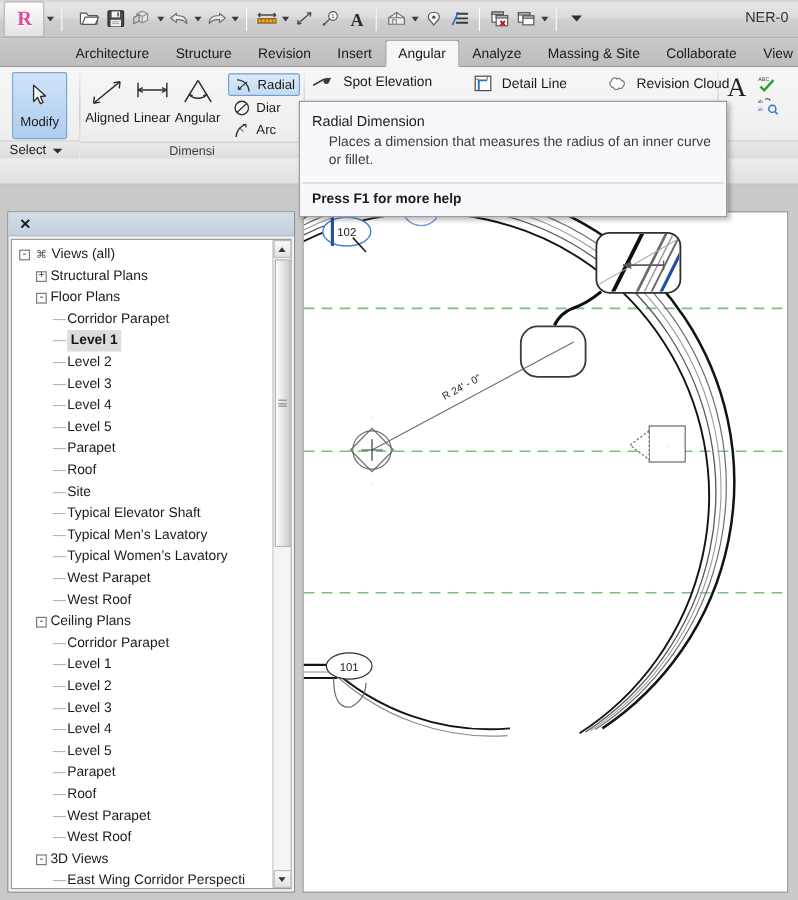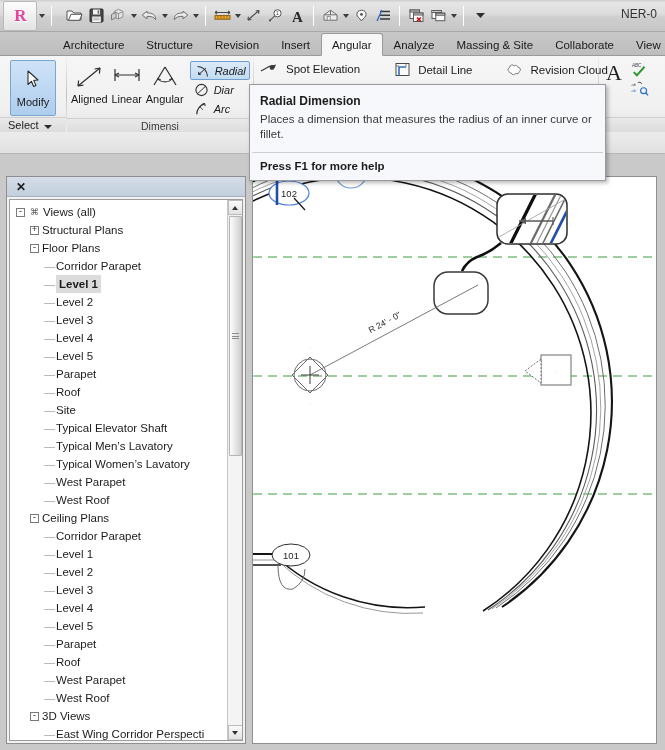--- a/index.html
+++ b/index.html
@@ -131,21 +131,21 @@
     display:flex; align-items:center; height: 18px;
     font-size: 11px; color:#1a1a1a; white-space:nowrap;
     padding: 0 3px;
   }
   .smallrow.hl {
     background: linear-gradient(to bottom,#dceaf8,#c2dbf2);
     border: 1px solid #6f9fd0; border-radius: 2px;
     height: 19px;
   }
   .smallrow .ic { width: 18px; display:flex; align-items:center; justify-content:center; margin-right:3px; }
-  .stack { display:flex; flex-direction:column; gap:1px; padding-top:2px;font-style:italic; }
+  .stack { display:flex; flex-direction:column; gap:1px; padding-top:2px; }
 
   .wide { display:flex; align-items:center; font-size:11.5px; color:#1a1a1a; white-space:nowrap; }
   .wide .ic { width:24px; display:flex; align-items:center; justify-content:center; margin-right:4px; }
 
   
   .selectpanel-title {
     font-size: 11px; color:#1a1a1a; padding-left: 8px;
     display:flex; align-items:center; gap:5px;
   }
   .dncaret:after {
@@ -156,22 +156,22 @@
 
   
   .tooltip {
     position:absolute; left: 249px; top: 84px; width: 357px;
     background: #f7f8fb;
     border: 1px solid #9a9a9a;
     box-shadow: 2px 2px 4px rgba(0,0,0,0.28);
     z-index: 60;
     font-size: 11.5px; color:#2b2b2b;
   }
-  .tt-title { font-weight: bold; font-size: 12px; color:#1b1b1b; padding: 9px 10px 4px 10px; }
-  .tt-body { padding: 0 10px 10px 10px; line-height: 15px; color:#3a3a3a; }
+  .tt-title { font-weight: normal; font-size: 12px; color:#1b1b1b; padding: 9px 10px 4px 10px; }
+  .tt-body { padding: 0 10px 10px 24px; line-height: 15px; color:#3a3a3a; }
   .tt-sep { height:1px; background:#cfcfcf; margin: 0 2px; }
   .tt-foot { padding: 7px 10px 8px 10px; font-weight: bold; font-size: 11.5px; color:#1b1b1b; }
 
   
   .optbar {
     position:absolute; left:0; top:132px; width:665px; height:22px;
     background: linear-gradient(to bottom,#ececec,#e0e0e0);
     border-bottom: 1px solid #b8b8b8;
   }
   .app-bg {

